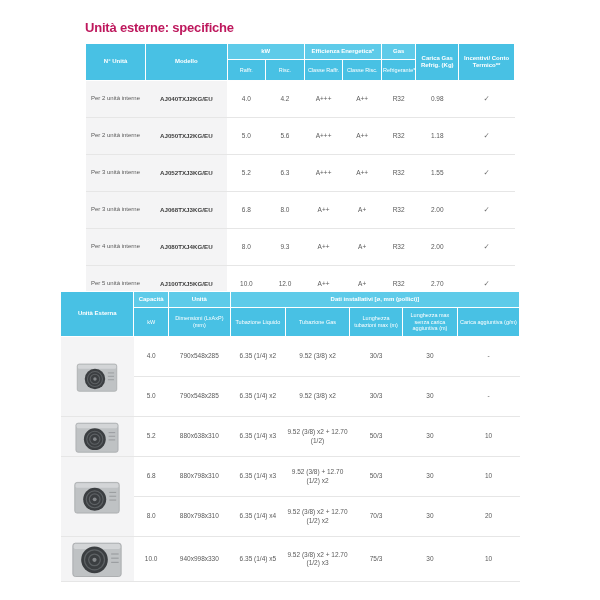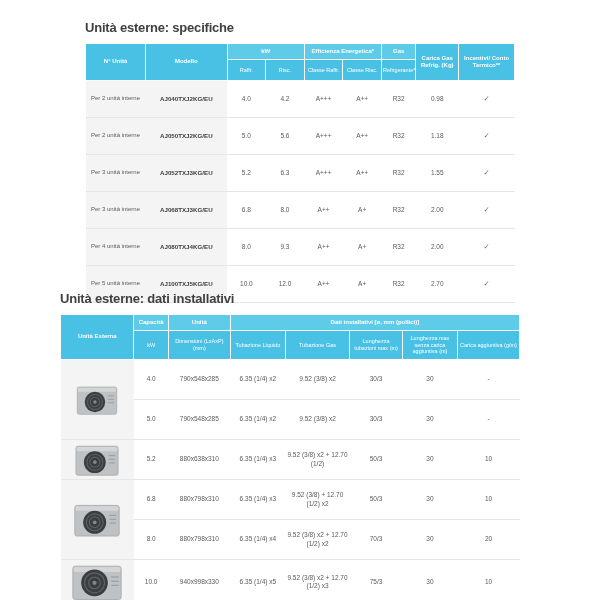--- a/index.html
+++ b/index.html
@@ -5,21 +5,21 @@
   html,body{margin:0;padding:0;}
   body{
     width:600px;height:600px;background:#ffffff;position:relative;
     font-family:"Liberation Sans","DejaVu Sans",sans-serif;
     -webkit-font-smoothing:antialiased;
   }
   .section{position:absolute;}
   #section-specs{left:85px;top:20px;width:430px;}
   #section-install{left:60px;top:291px;width:460px;}
   .sec-title{
-    font-size:13px;font-weight:700;color:#404040;letter-spacing:-0.2px;
+    font-size:13px;font-weight:700;color:#be185d;letter-spacing:-0.2px;
     margin:0 0 8px 0;
   }
   table{border-collapse:collapse;width:100%;table-layout:fixed;}
   th{
     background:#48c1e4;color:#ffffff;font-weight:700;
     border:1px solid #ffffff;text-align:center;vertical-align:middle;
     font-size:6px;line-height:1.25;padding:2px 1px;
   }
   th.grp{background:#5ecbe9;height:11px;font-size:6px;}
   th.sub{font-size:5.5px;height:16px;font-weight:400;}
@@ -142,21 +142,20 @@
         <td>A+</td>
         <td>R32</td>
         <td>2.70</td>
         <td class="check-cell">✓</td>
       </tr>
     </tbody>
   </table>
 </div>
 
 <div class="section" id="section-install">
-  <h2 class="sec-title">Unità esterne: dati installativi</h2>
   <table id="table-install">
     <colgroup>
       <col style="width:16%">
         <col style="width:7.5%">
         <col style="width:13.5%">
         <col style="width:12%">
       <col style="width:14%">
         <col style="width:11.5%">
         <col style="width:12%">
         <col style="width:13.5%">

